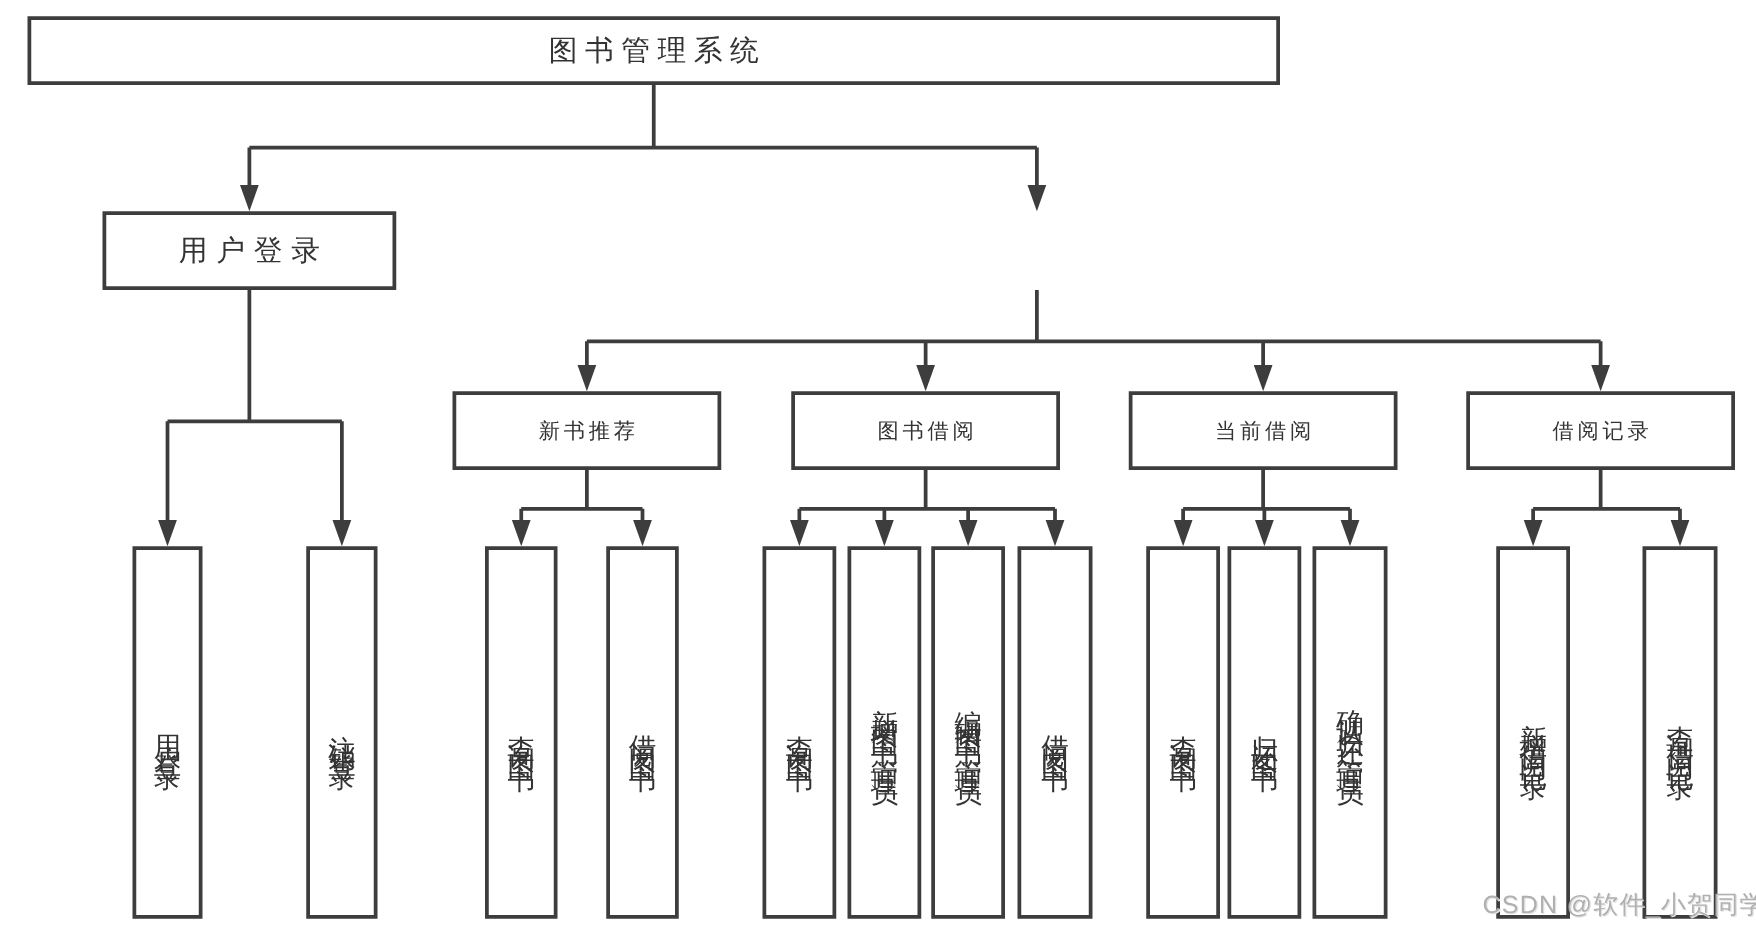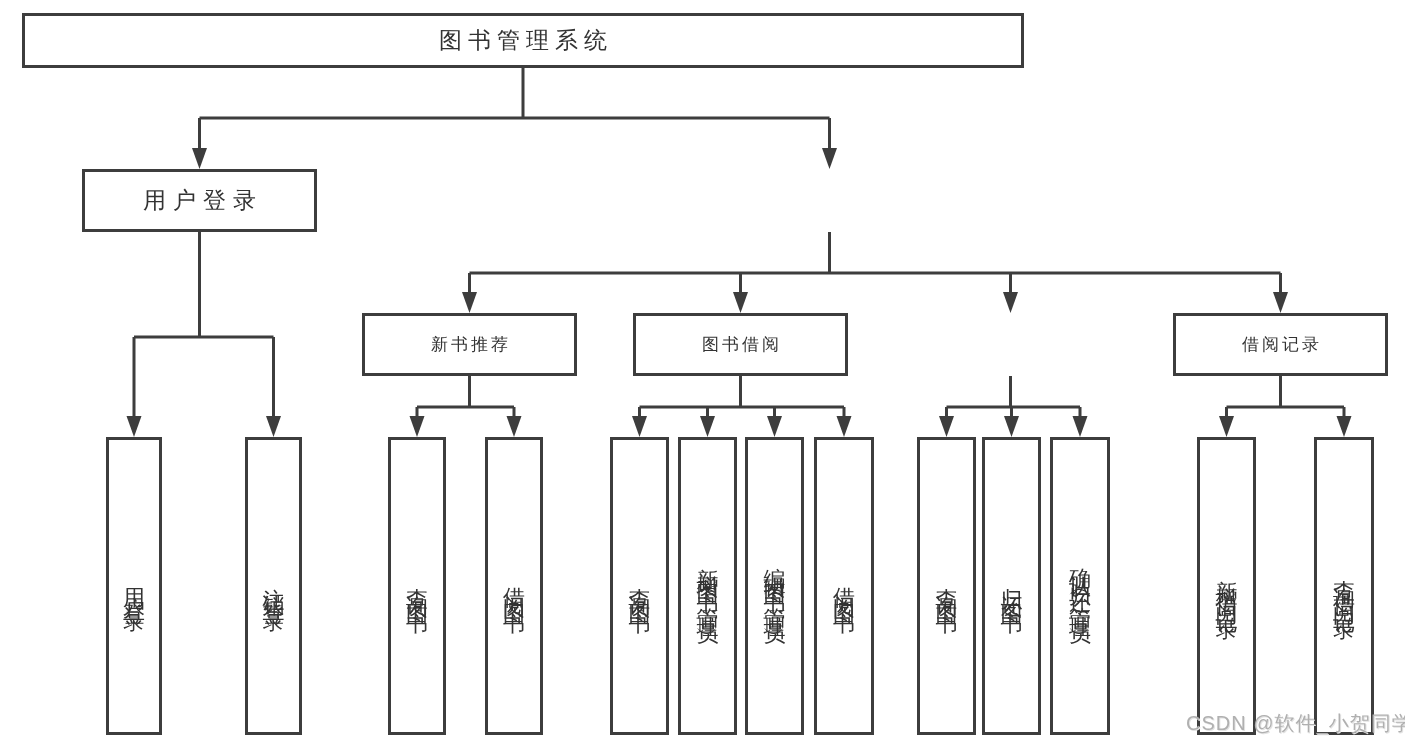--- a/index.html
+++ b/index.html
@@ -100,20 +100,23 @@
   <div class="node lvl1" style="left:82px;top:169px;width:235px;height:63px">
     <span class="lbl">用户登录</span>
   </div>
 
   <div class="node lvl2" style="left:362px;top:313px;width:215px;height:63px">
     <span class="lbl">新书推荐</span>
   </div>
   <div class="node lvl2" style="left:633px;top:313px;width:215px;height:63px">
     <span class="lbl">图书借阅</span>
   </div>
+  <div class="node lvl2" style="left:903px;top:313px;width:215px;height:63px">
+    <span class="lbl">当前借阅</span>
+  </div>
   <div class="node lvl2" style="left:1173px;top:313px;width:215px;height:63px">
     <span class="lbl">借阅记录</span>
   </div>
 
   <div class="node leaf" style="left:106px;top:437px;width:56px;height:298px">
     <span class="lbl">用户登录</span>
   </div>
   <div class="node leaf" style="left:245px;top:437px;width:57px;height:298px">
     <span class="lbl">注销登录</span>
   </div>

